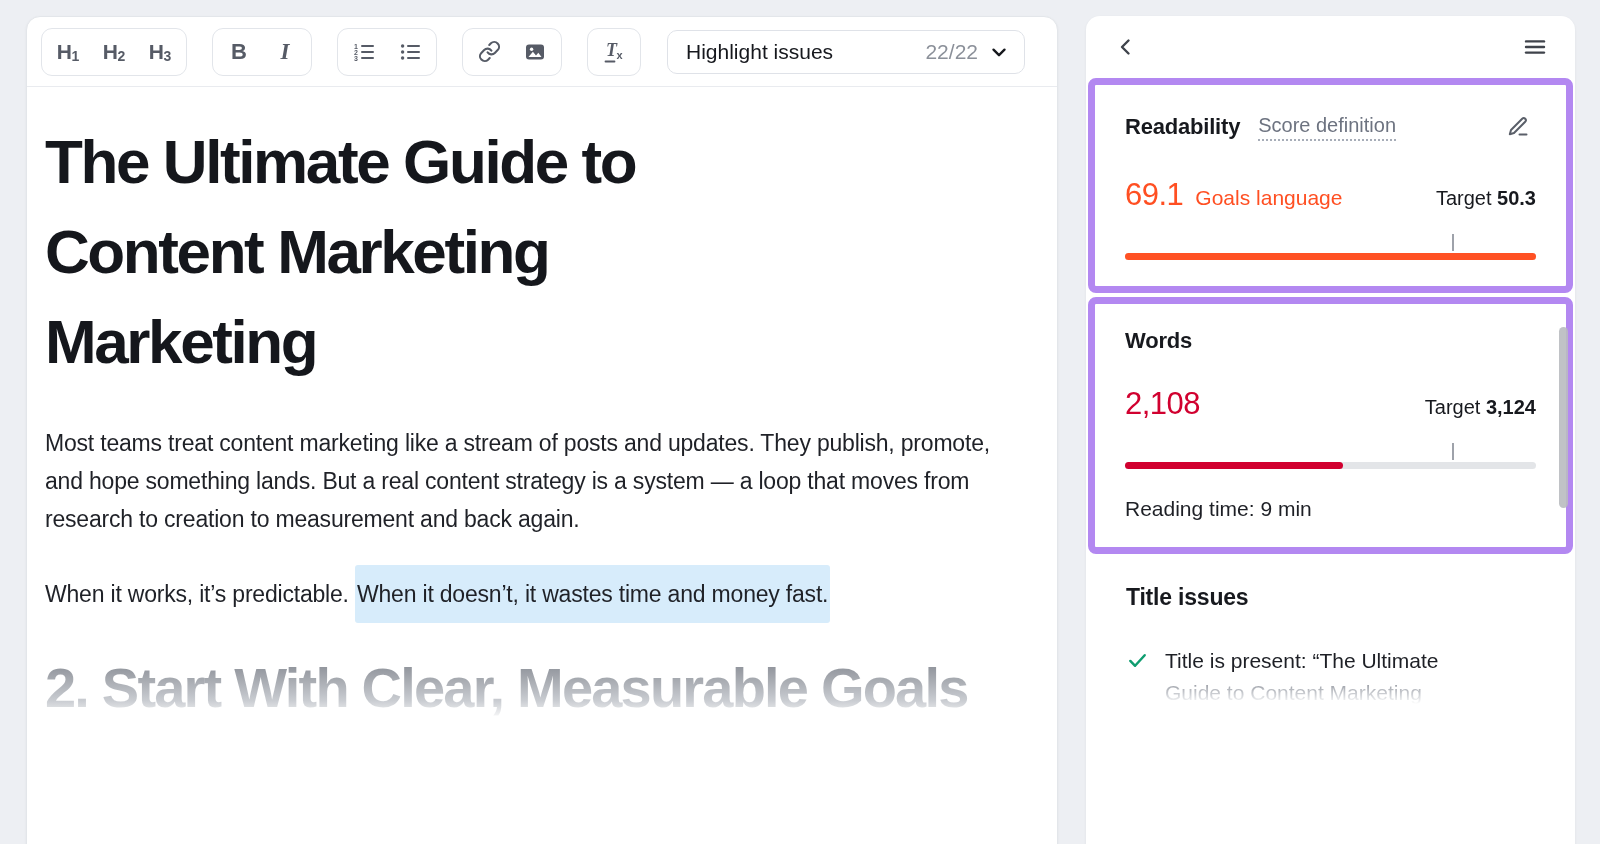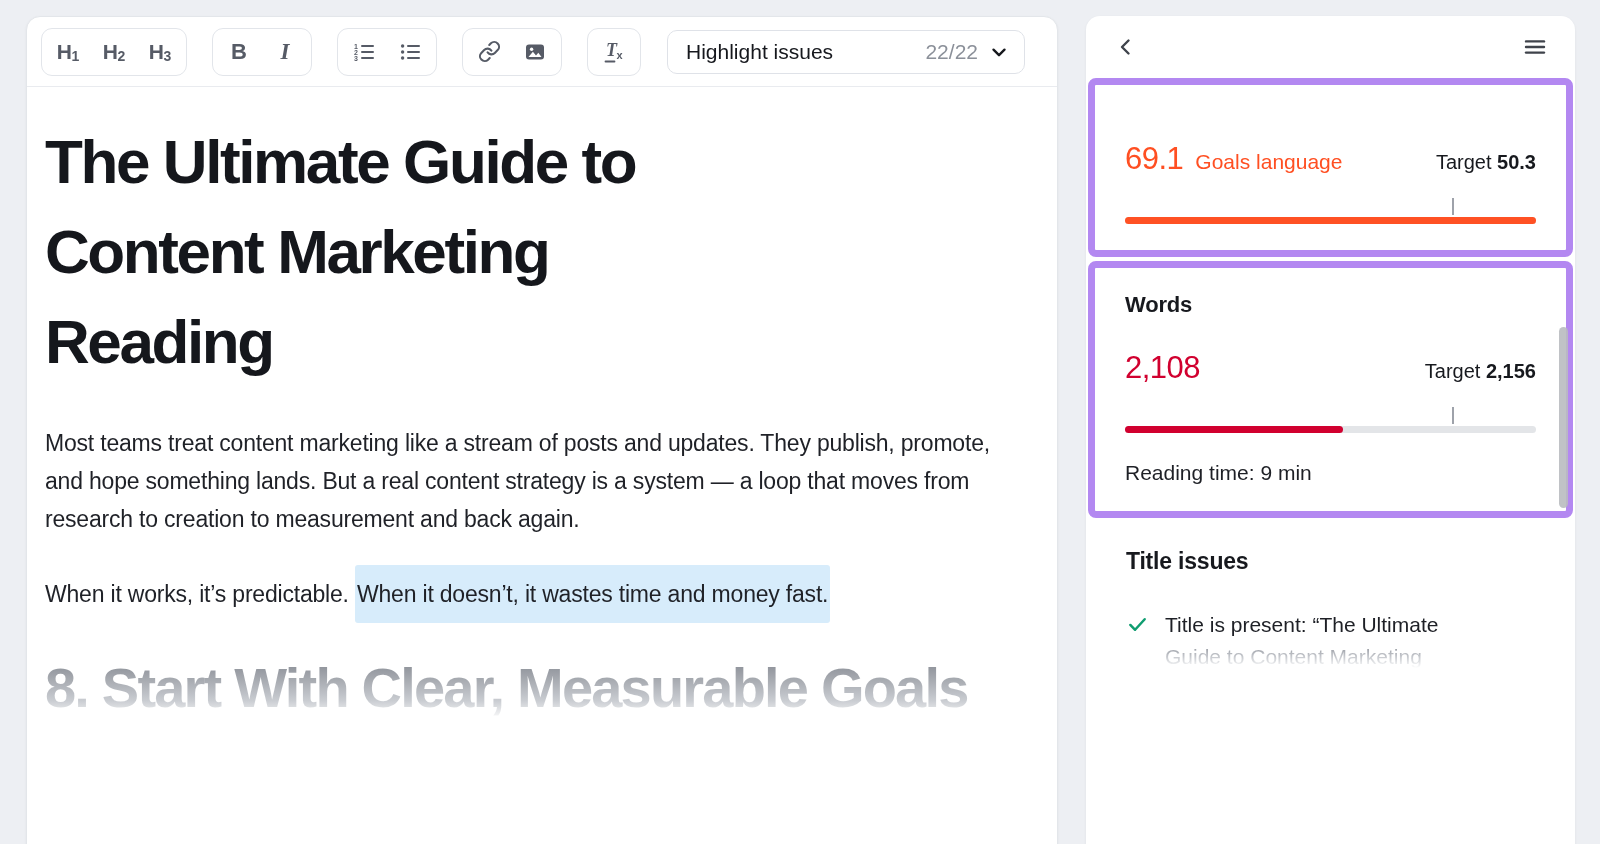--- a/index.html
+++ b/index.html
@@ -218,33 +218,33 @@
             <polyline points="6 9.5 12 15.5 18 9.5"></polyline>
           </svg>
         </span>
       </div>
     </div>
 
     <div class="editor-content">
       <h1 class="doc-title">
         <div>The Ultimate Guide to</div>
         <div>Content Marketing</div>
-        <div>Reading</div>
+        <div>Marketing</div>
       </h1>
 
       <p class="para">
         <span>Most teams treat content marketing like a stream of posts and updates. They publish, promote, and hope something lands. But a real content strategy is a system — a loop that moves from research to creation to measurement and back again.</span>
       </p>
 
       <p class="para">
         <span>When it works, it’s predictable. </span><span class="hl-blue">When it doesn’t, it wastes time and money fast.</span>
       </p>
 
 
-      <h2 class="faded-heading">8. Start With Clear, Measurable Goals</h2>
+      <h2 class="faded-heading">2. Start With Clear, Measurable Goals</h2>
     </div>
   </section>
 
   <aside class="assistant-panel">
 
     <div class="panel-header">
       <button class="icon-btn">
         <svg width="24" height="24" viewBox="0 0 24 24" fill="none" stroke="#3f434b" stroke-width="2.4" stroke-linecap="round" stroke-linejoin="round">
           <polyline points="14.5 5.5 8 12 14.5 18.5"></polyline>
         </svg>
@@ -253,39 +253,49 @@
       <button class="icon-btn">
         <svg width="24" height="24" viewBox="0 0 24 24" fill="none" stroke="#3f434b" stroke-width="2.4" stroke-linecap="round">
           <line x1="3" y1="6.4" x2="21" y2="6.4"></line>
             <line x1="3" y1="12" x2="21" y2="12"></line>
             <line x1="3" y1="17.6" x2="21" y2="17.6"></line>
         </svg>
       </button>
     </div>
 
     <div class="purple-card">
+      <div class="card-head">
+        <span class="card-title">Readability</span>
+        <a class="def-link">Score definition</a>
+        <button class="icon-btn edit">
+          <svg width="24" height="24" viewBox="0 0 24 24" fill="none" stroke="#5a5f69" stroke-width="2" stroke-linecap="round" stroke-linejoin="round">
+            <path d="M13.5 19.5h7"></path>
+            <path d="M16.2 3.8a2.1 2.1 0 0 1 3 3L8 18l-4.2 1.2L5 15z"></path>
+          </svg>
+        </button>
+      </div>
       <div class="score-row">
         <span class="score-num orange">69.1</span>
         <span class="score-label">Goals language</span>
         <span class="target"><span>Target</span>&nbsp;<b>50.3</b></span>
       </div>
       <div class="bar-wrap">
         <div class="bar-track"></div>
         <div class="bar-fill orange" style="width: 100%;"></div>
         <div class="bar-marker" style="left: 79.5%;"></div>
       </div>
     </div>
 
     <div class="purple-card">
       <div class="card-head">
         <span class="card-title">Words</span>
       </div>
       <div class="score-row">
         <span class="score-num red">2,108</span>
-        <span class="target"><span>Target</span>&nbsp;<b>2,156</b></span>
+        <span class="target"><span>Target</span>&nbsp;<b>3,124</b></span>
       </div>
       <div class="bar-wrap">
         <div class="bar-track"></div>
         <div class="bar-fill red" style="width: 53%;"></div>
         <div class="bar-marker" style="left: 79.5%;"></div>
       </div>
       <p class="reading-time">Reading time: 9 min</p>
     </div>
 
     <div class="title-issues">

